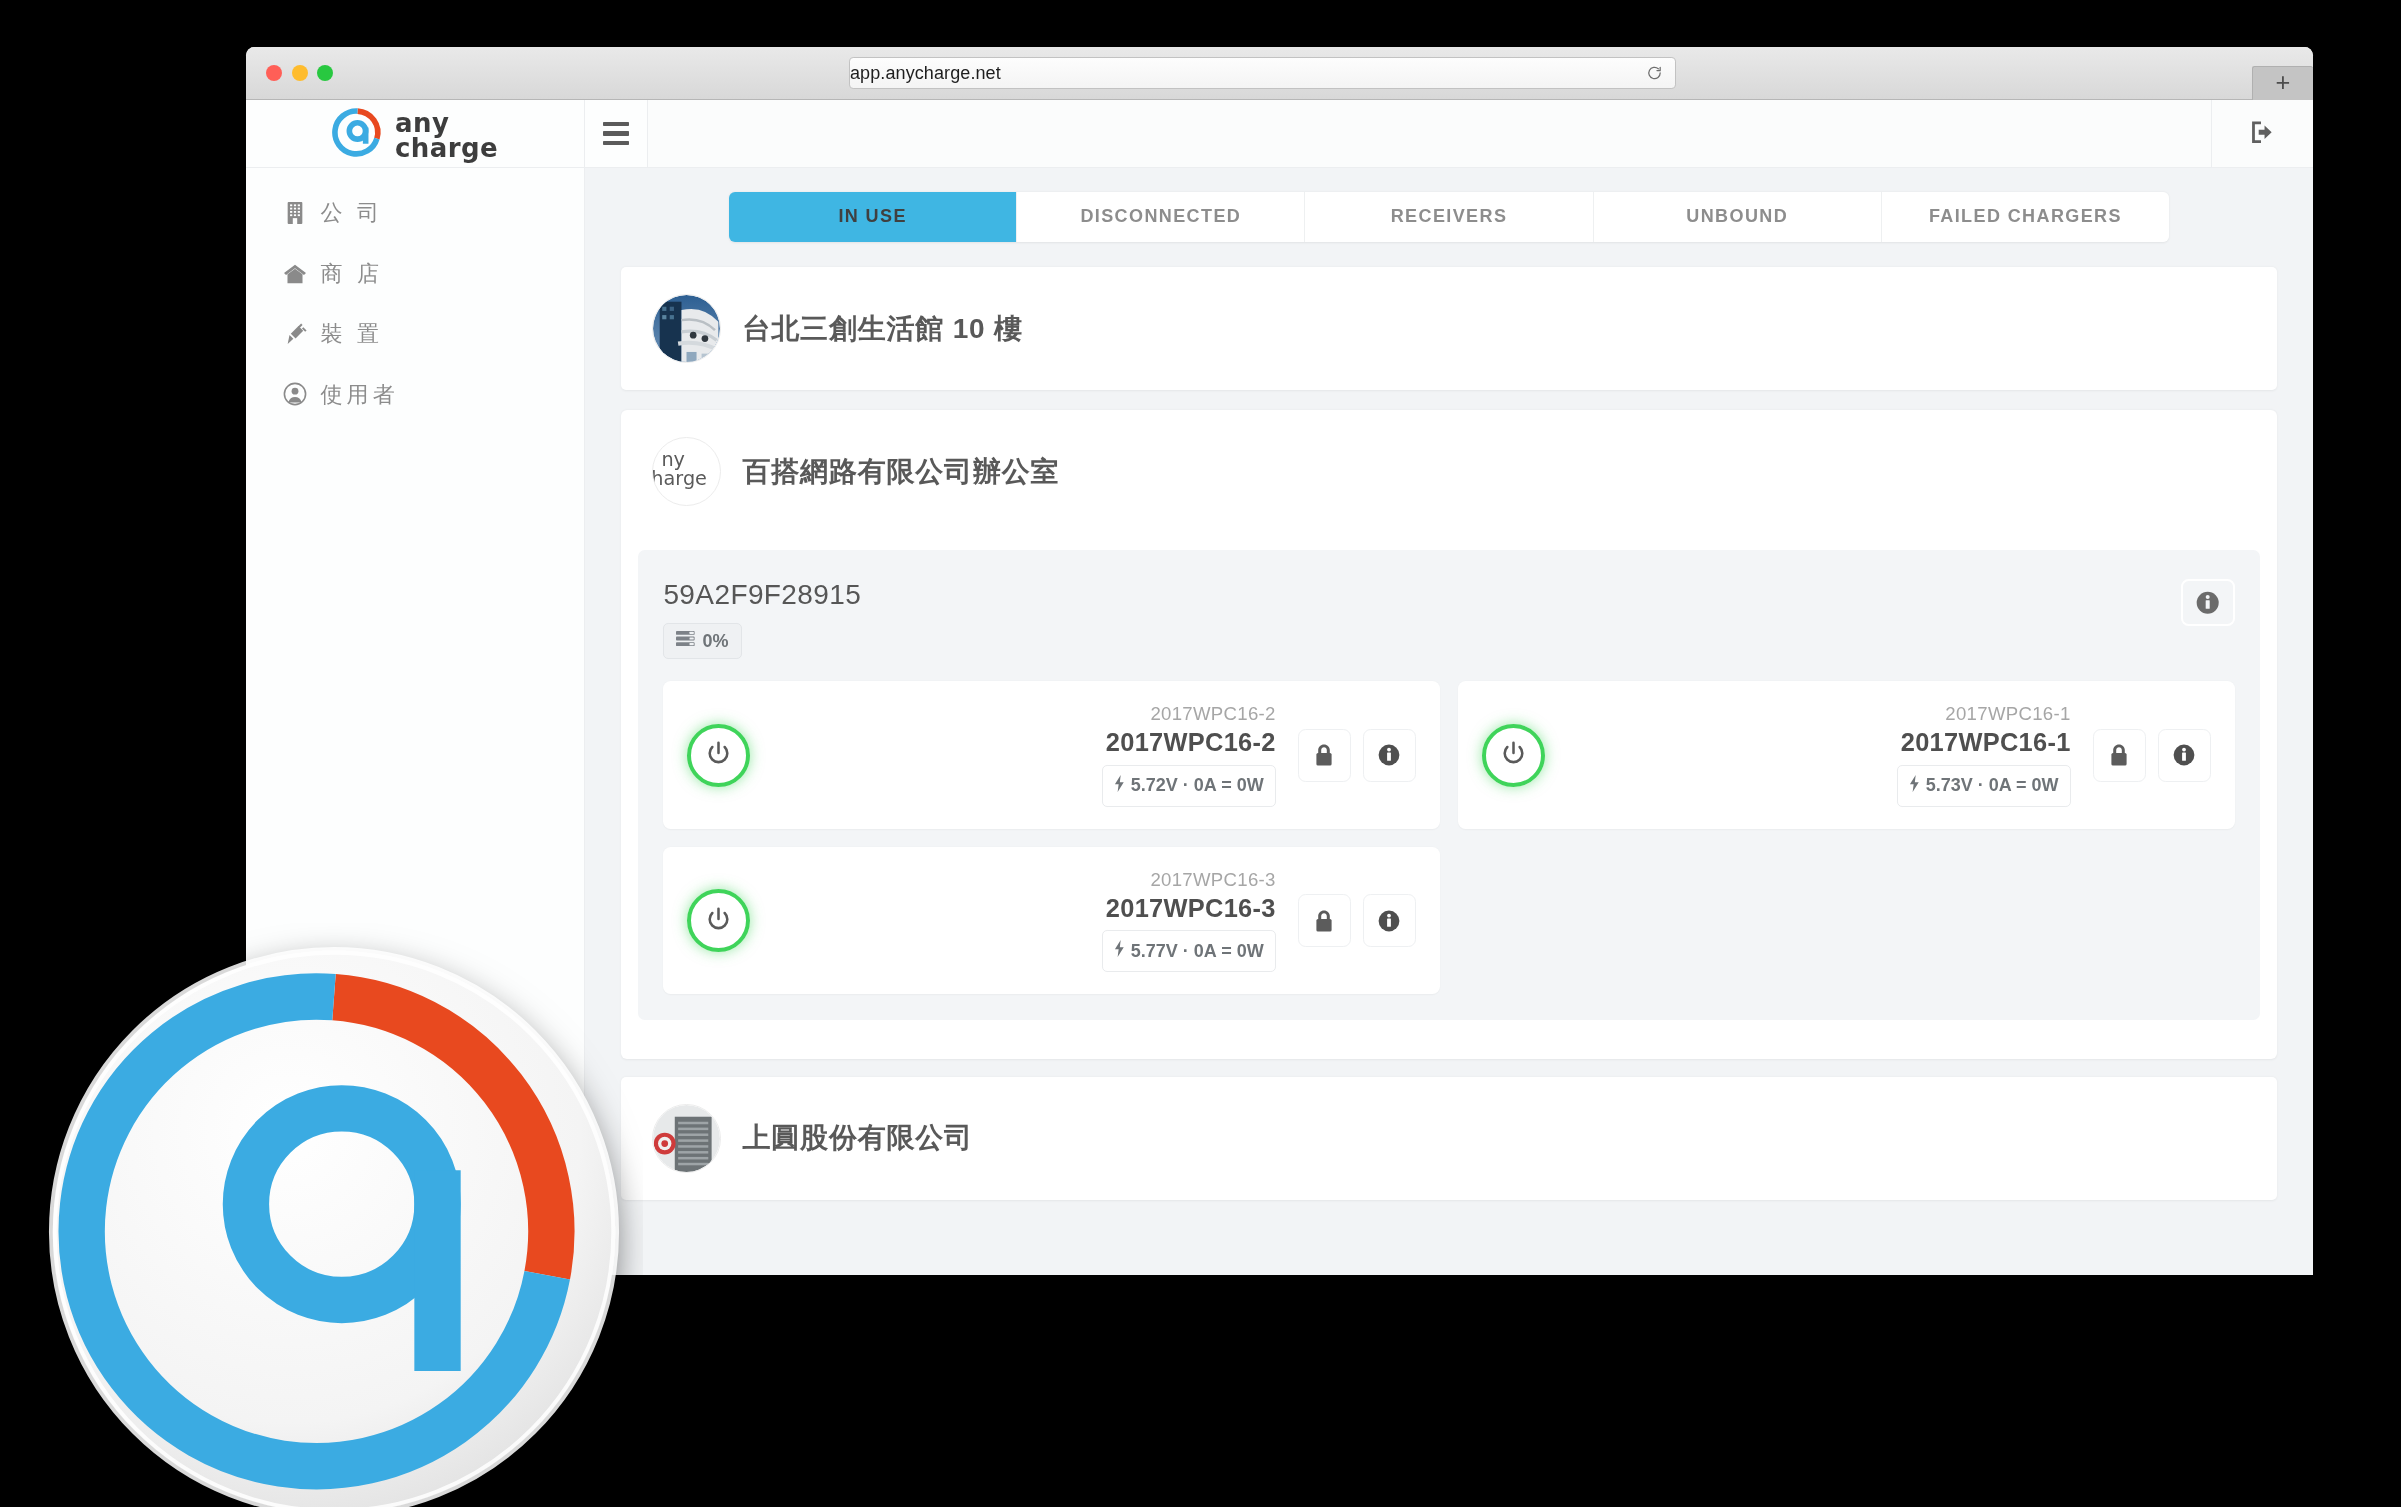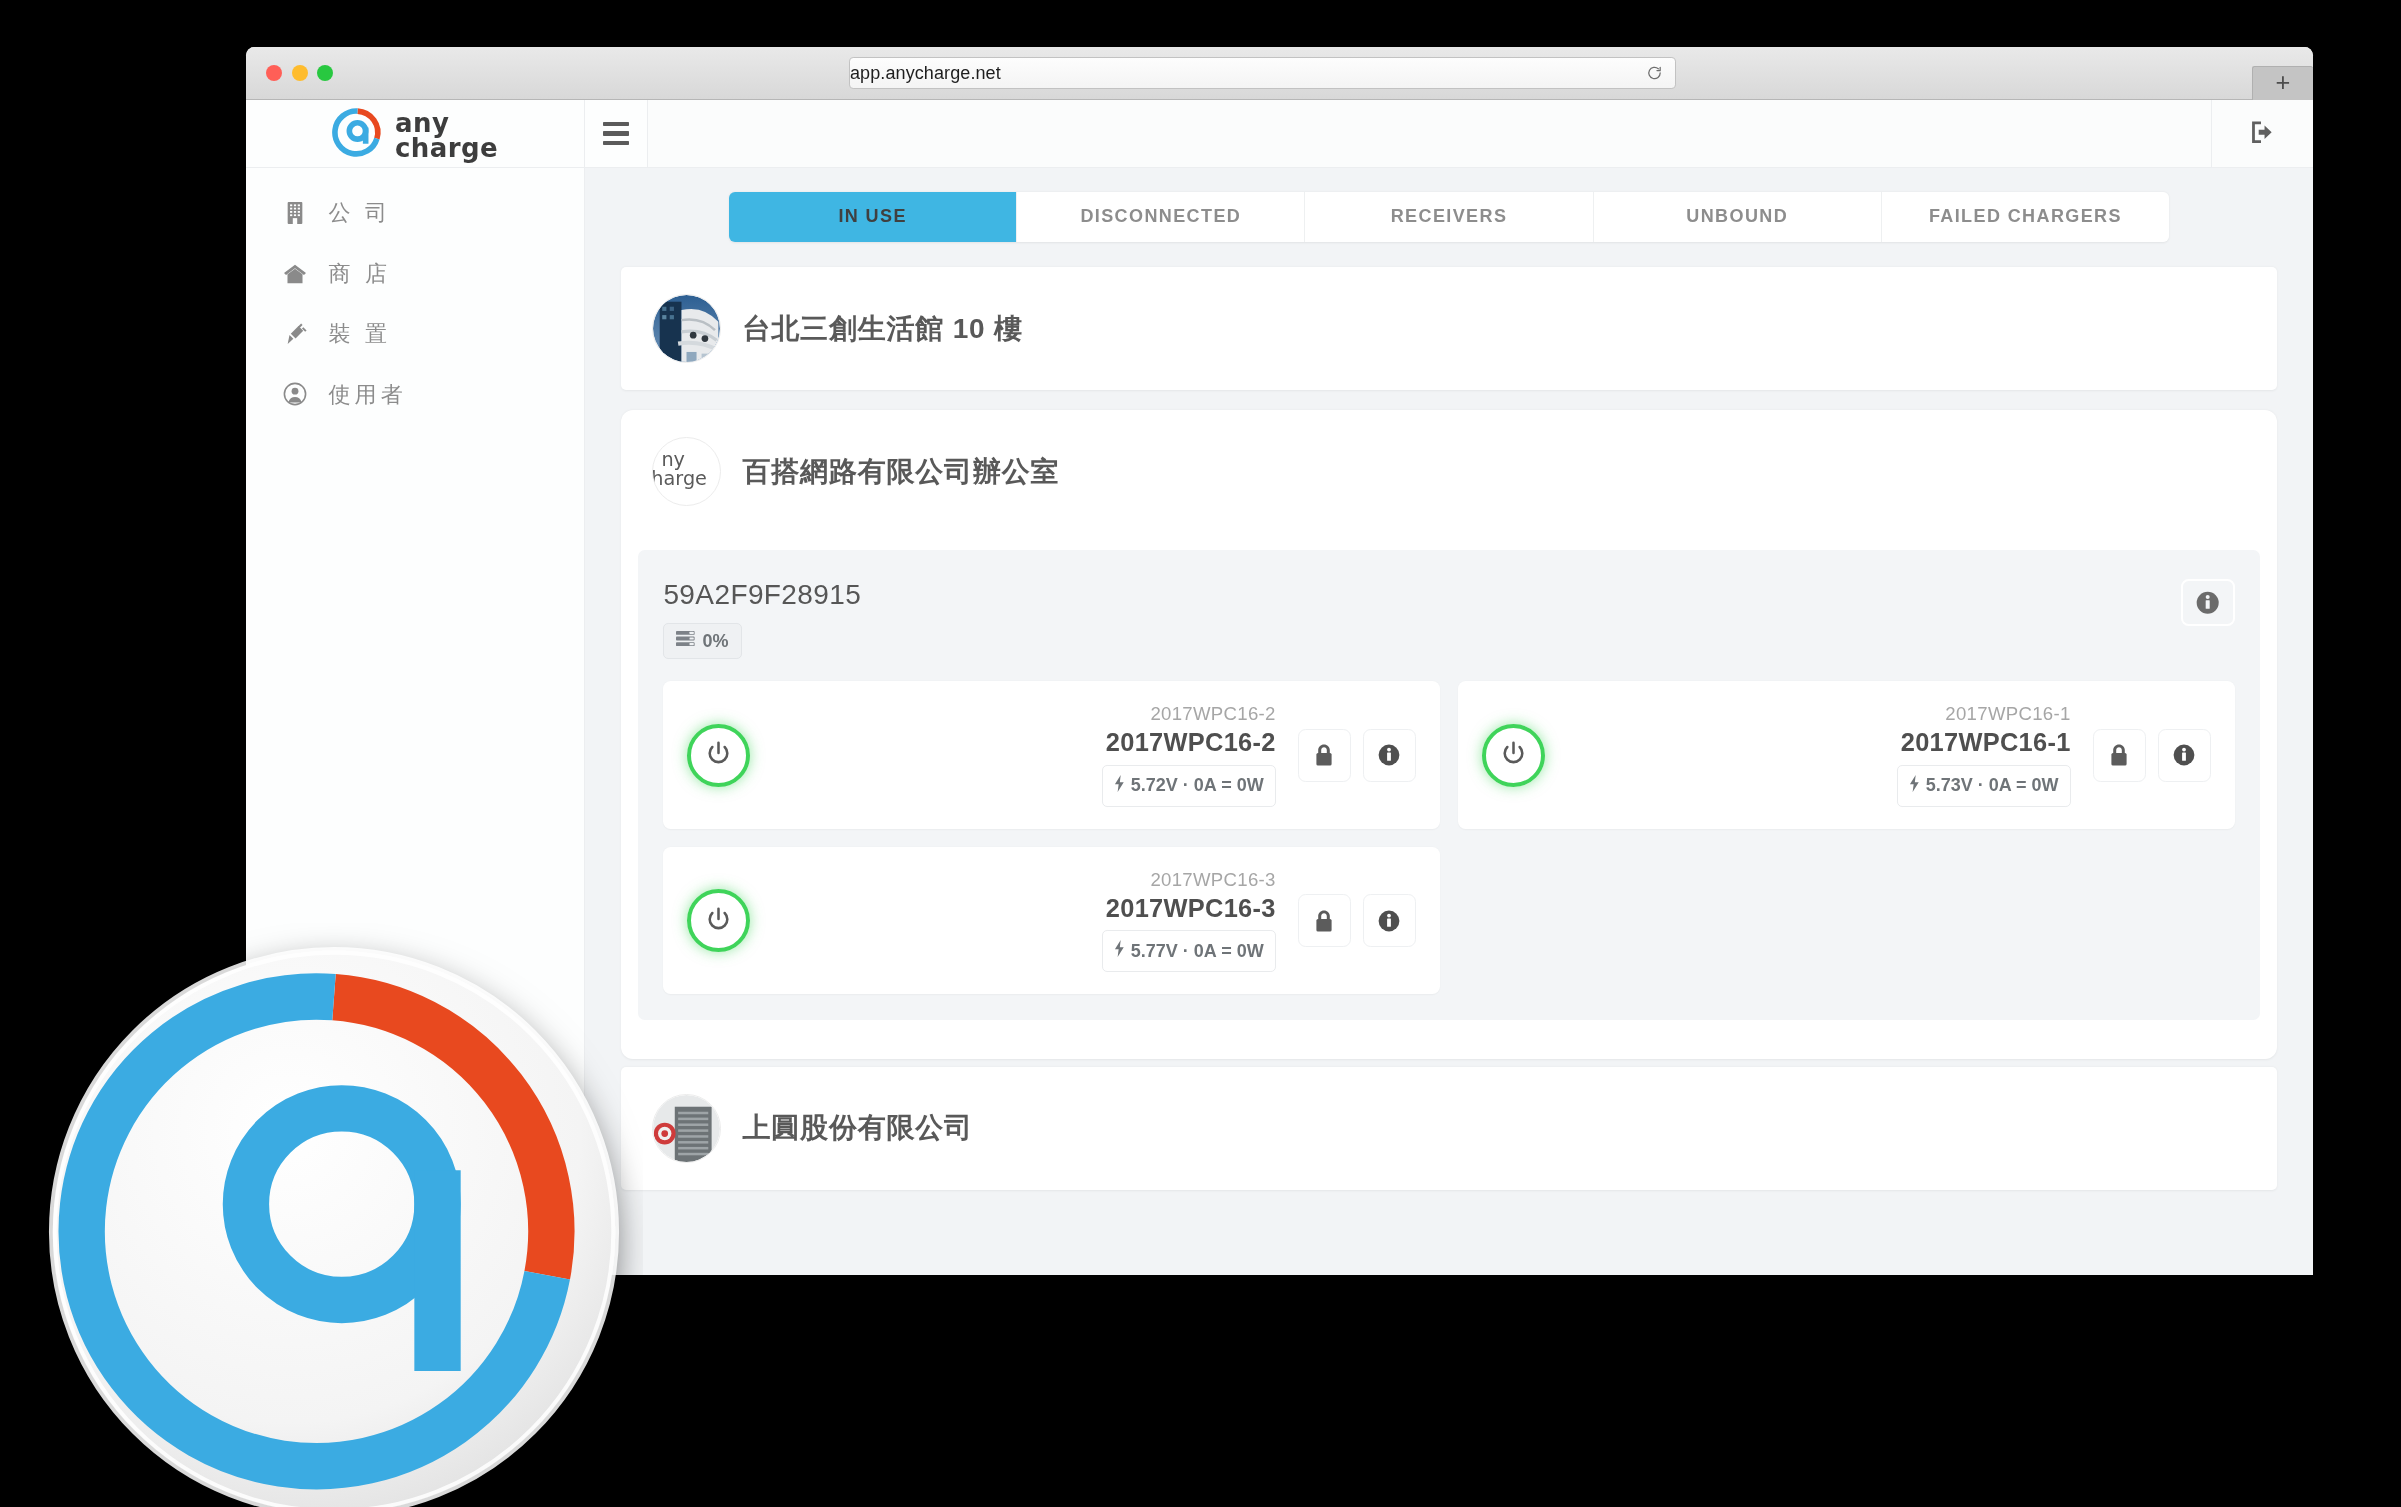--- a/index.html
+++ b/index.html
@@ -163,21 +163,21 @@
   .sidebar {
     width: 339px;
     background: #fdfefe;
     border-right: 0.8px solid #eceef0;
     padding-top: 15.2px;
     flex: none;
   }
   .nav-item {
     display: flex;
     align-items: center;
-    gap: 21px;
+    gap: 13px;
     padding: 15.2px 0 15.2px 36px;
     color: #8c8c8c;
     font-size: 22px;
     letter-spacing: 4.2px;
   }
   .nav-icon {
     width: 25.4px; height: 25.4px;
     display: flex; align-items: center; justify-content: center;
     color: #8a8a8a;
     flex: none;
@@ -240,24 +240,24 @@
   .avatar svg { width: 100%; height: 100%; display: block; }
   .location-name {
     font-size: 28px;
     color: #595959;
     font-weight: bold;
     letter-spacing: 0.8px;
   }
 
   .group-panel {
     background: #fff;
-    border-radius: 12px;
+    border-radius: 6px;
     box-shadow: 0 0.8px 2.5px rgba(0,0,0,0.06);
     padding: 0 0 22px 0;
-    margin-bottom: 8px;
+    margin-bottom: 18px;
   }
   .group-inner {
     background: #f3f5f7;
     margin: 17px;
     border-radius: 6.8px;
     padding: 29px 25.4px 25.4px 25.4px;
     position: relative;
   }
 
   .group-head {

